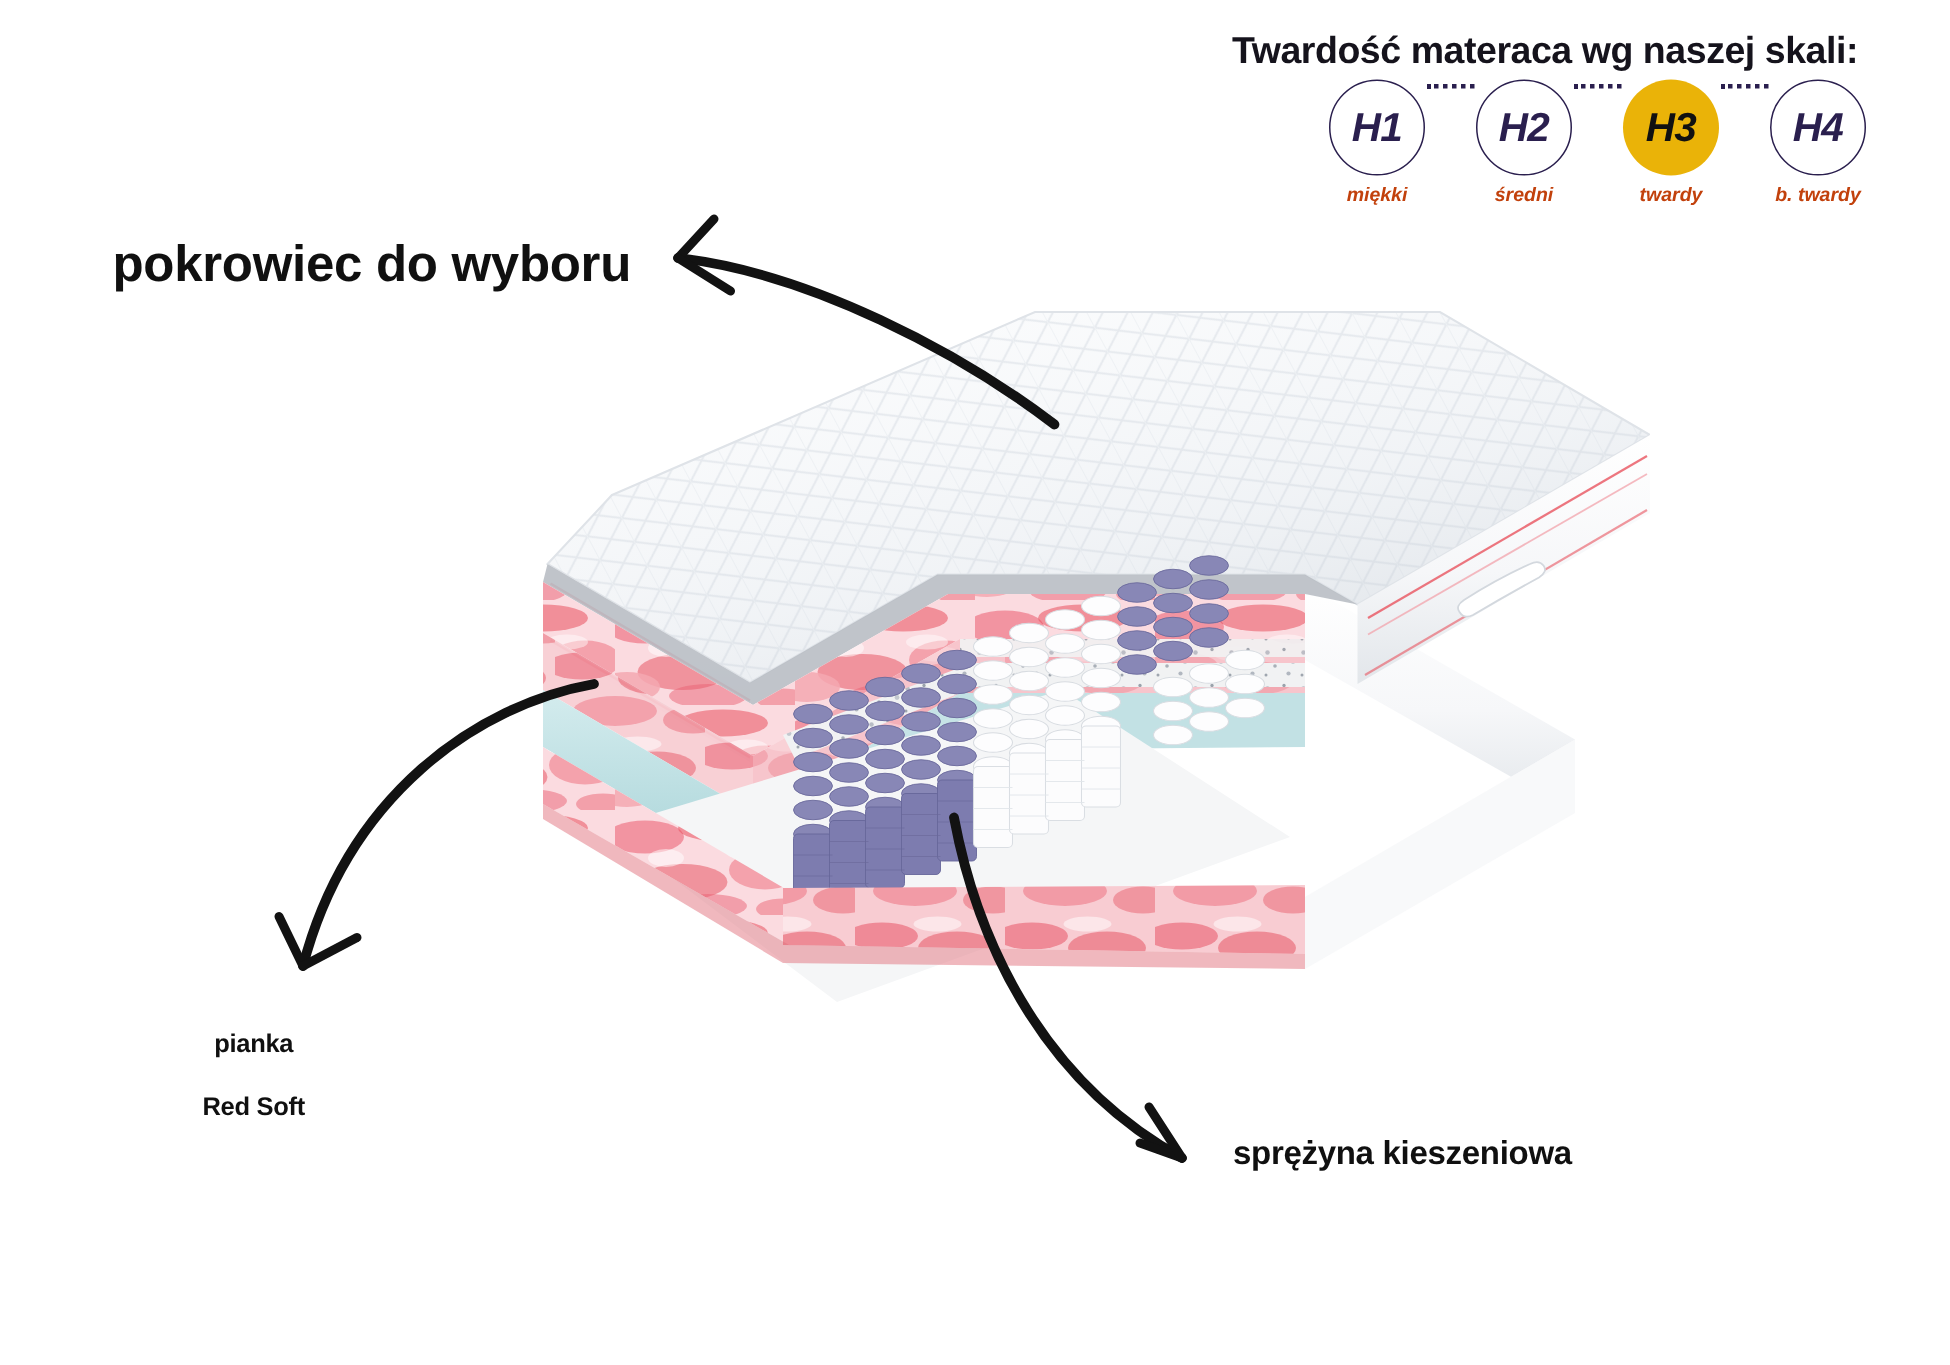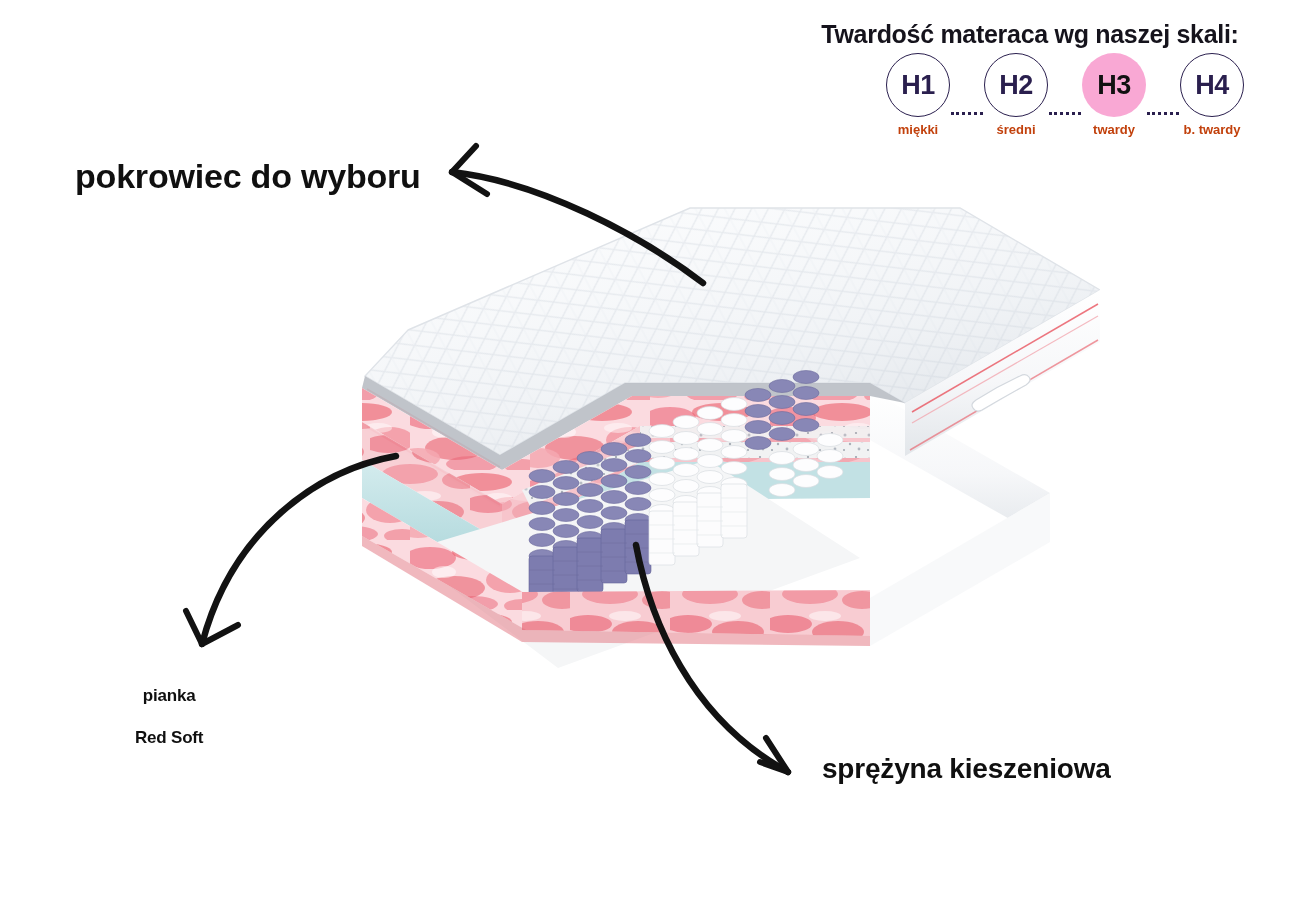--- a/index.html
+++ b/index.html
@@ -3,38 +3,38 @@
 <meta charset="utf-8">
 <style>
   html,body{margin:0;padding:0;background:#ffffff;}
   body{width:1300px;height:910px;position:relative;overflow:hidden;
        font-family:"Liberation Sans","DejaVu Sans",sans-serif;color:#111;}
 
   
   #hardness-scale{position:absolute;top:0;left:760px;width:530px;height:160px;}
   #scale-title{position:absolute;top:20px;left:10px;width:520px;text-align:center;
       font-size:25px;font-weight:700;letter-spacing:-0.3px;color:#15131c;white-space:nowrap;}
-  #scale-row{position:absolute;top:52px;left:125px;display:flex;align-items:flex-end;}
+  #scale-row{position:absolute;top:52px;left:125px;display:flex;align-items:flex-start;font-style:italic;}
   .scale-step{position:relative;width:66px;height:66px;display:flex;align-items:center;justify-content:center;}
   .scale-circle{width:64px;height:64px;border-radius:50%;box-sizing:border-box;
       display:flex;align-items:center;justify-content:center;
       font-size:27px;font-weight:700;letter-spacing:-0.5px;}
   .scale-circle.plain{border:1.6px solid #2a1f4e;background:#fff;color:#2a1f4e;}
-  .scale-circle.active{border:none;background:#f9a8d4;color:#111;}
+  .scale-circle.active{border:none;background:#eab308;color:#111;}
   .scale-caption{position:absolute;top:70px;left:50%;transform:translateX(-50%);
       font-size:13px;font-weight:600;color:#c2410c;white-space:nowrap;}
   .scale-connector{width:32px;height:10px;display:flex;align-items:center;justify-content:center;}
   .scale-connector i{display:block;width:100%;height:0;
       border-top:3px dotted #2a1f4e;}
 
   
   .callout{position:absolute;font-weight:700;color:#101010;letter-spacing:-0.2px;}
   #label-cover{top:157px;left:75px;font-size:34px;white-space:nowrap;}
   #label-foam{top:675px;left:135px;font-size:17px;line-height:42px;text-align:center;}
-  #label-spring{top:748px;left:822px;font-size:28px;line-height:42px;text-align:right;}
+  #label-spring{top:748px;left:822px;font-size:22px;line-height:42px;text-align:right;}
   .callout .l2{display:block;}
 
   
   #arrow-layer{position:absolute;top:0;left:0;width:1300px;height:910px;pointer-events:none;}
 
   
   #mattress{position:absolute;top:190px;left:170px;width:930px;height:530px;}
   #mattress svg{display:block;}
 </style>
 </head>

